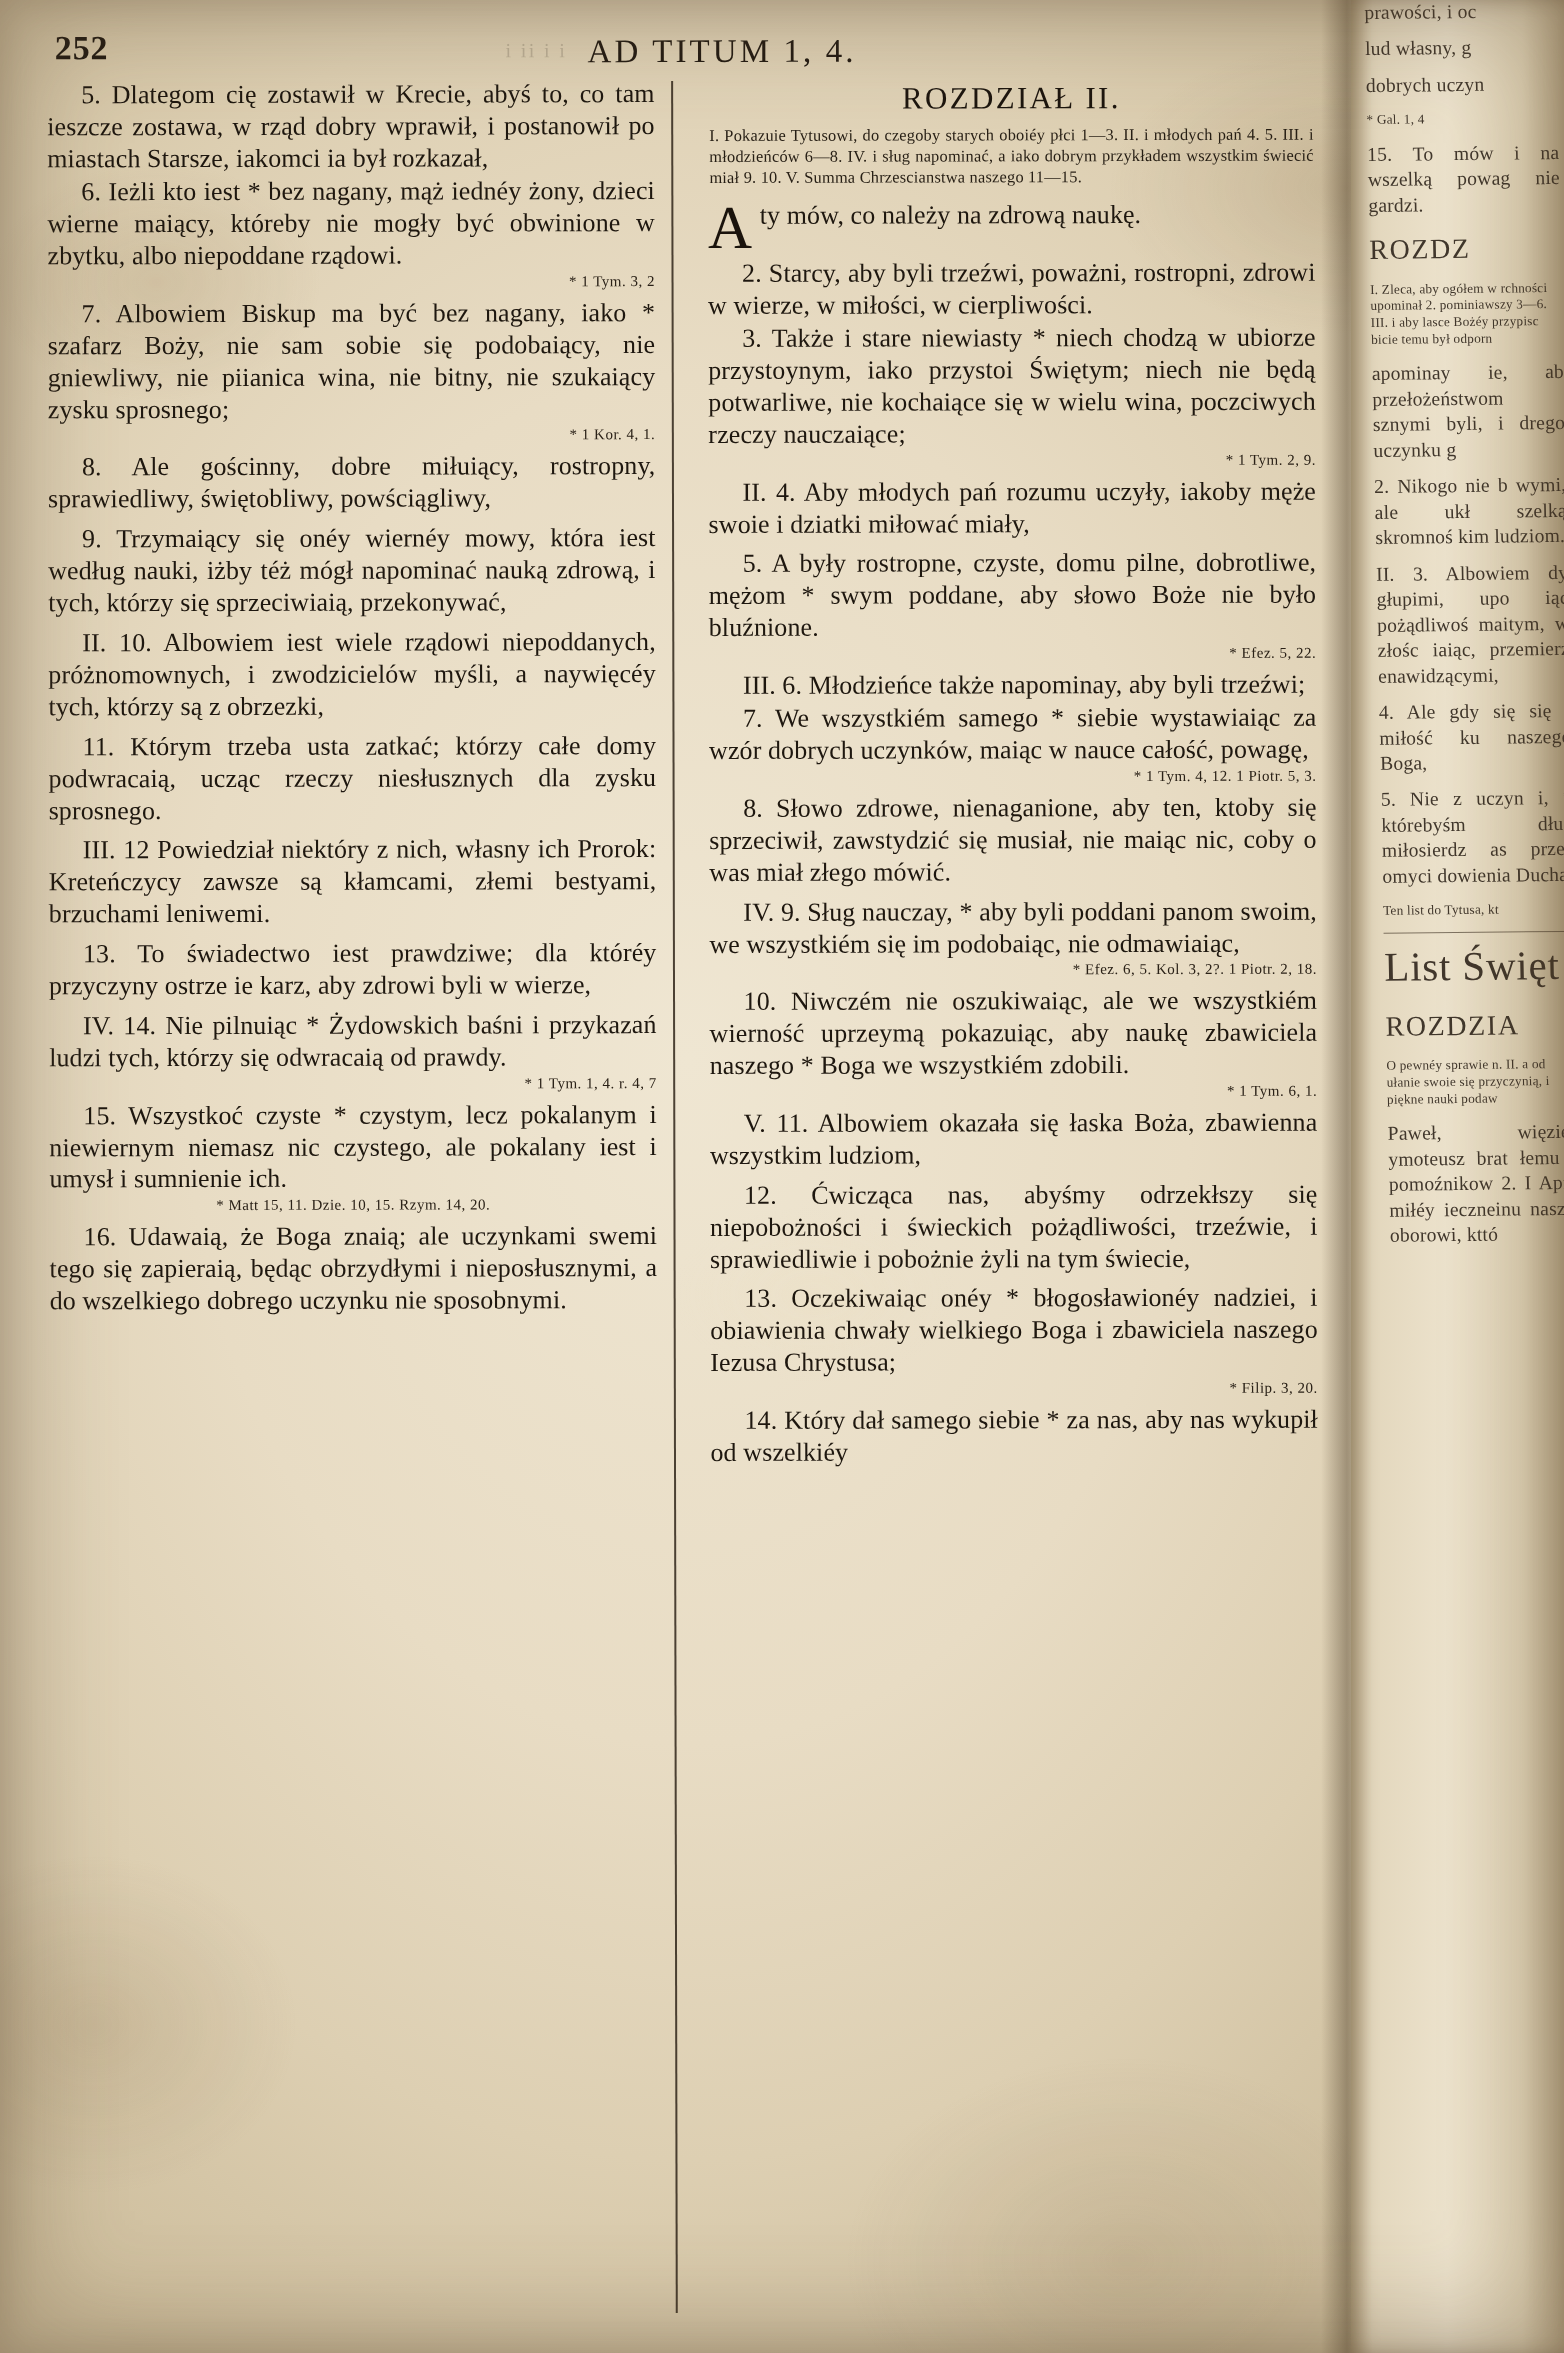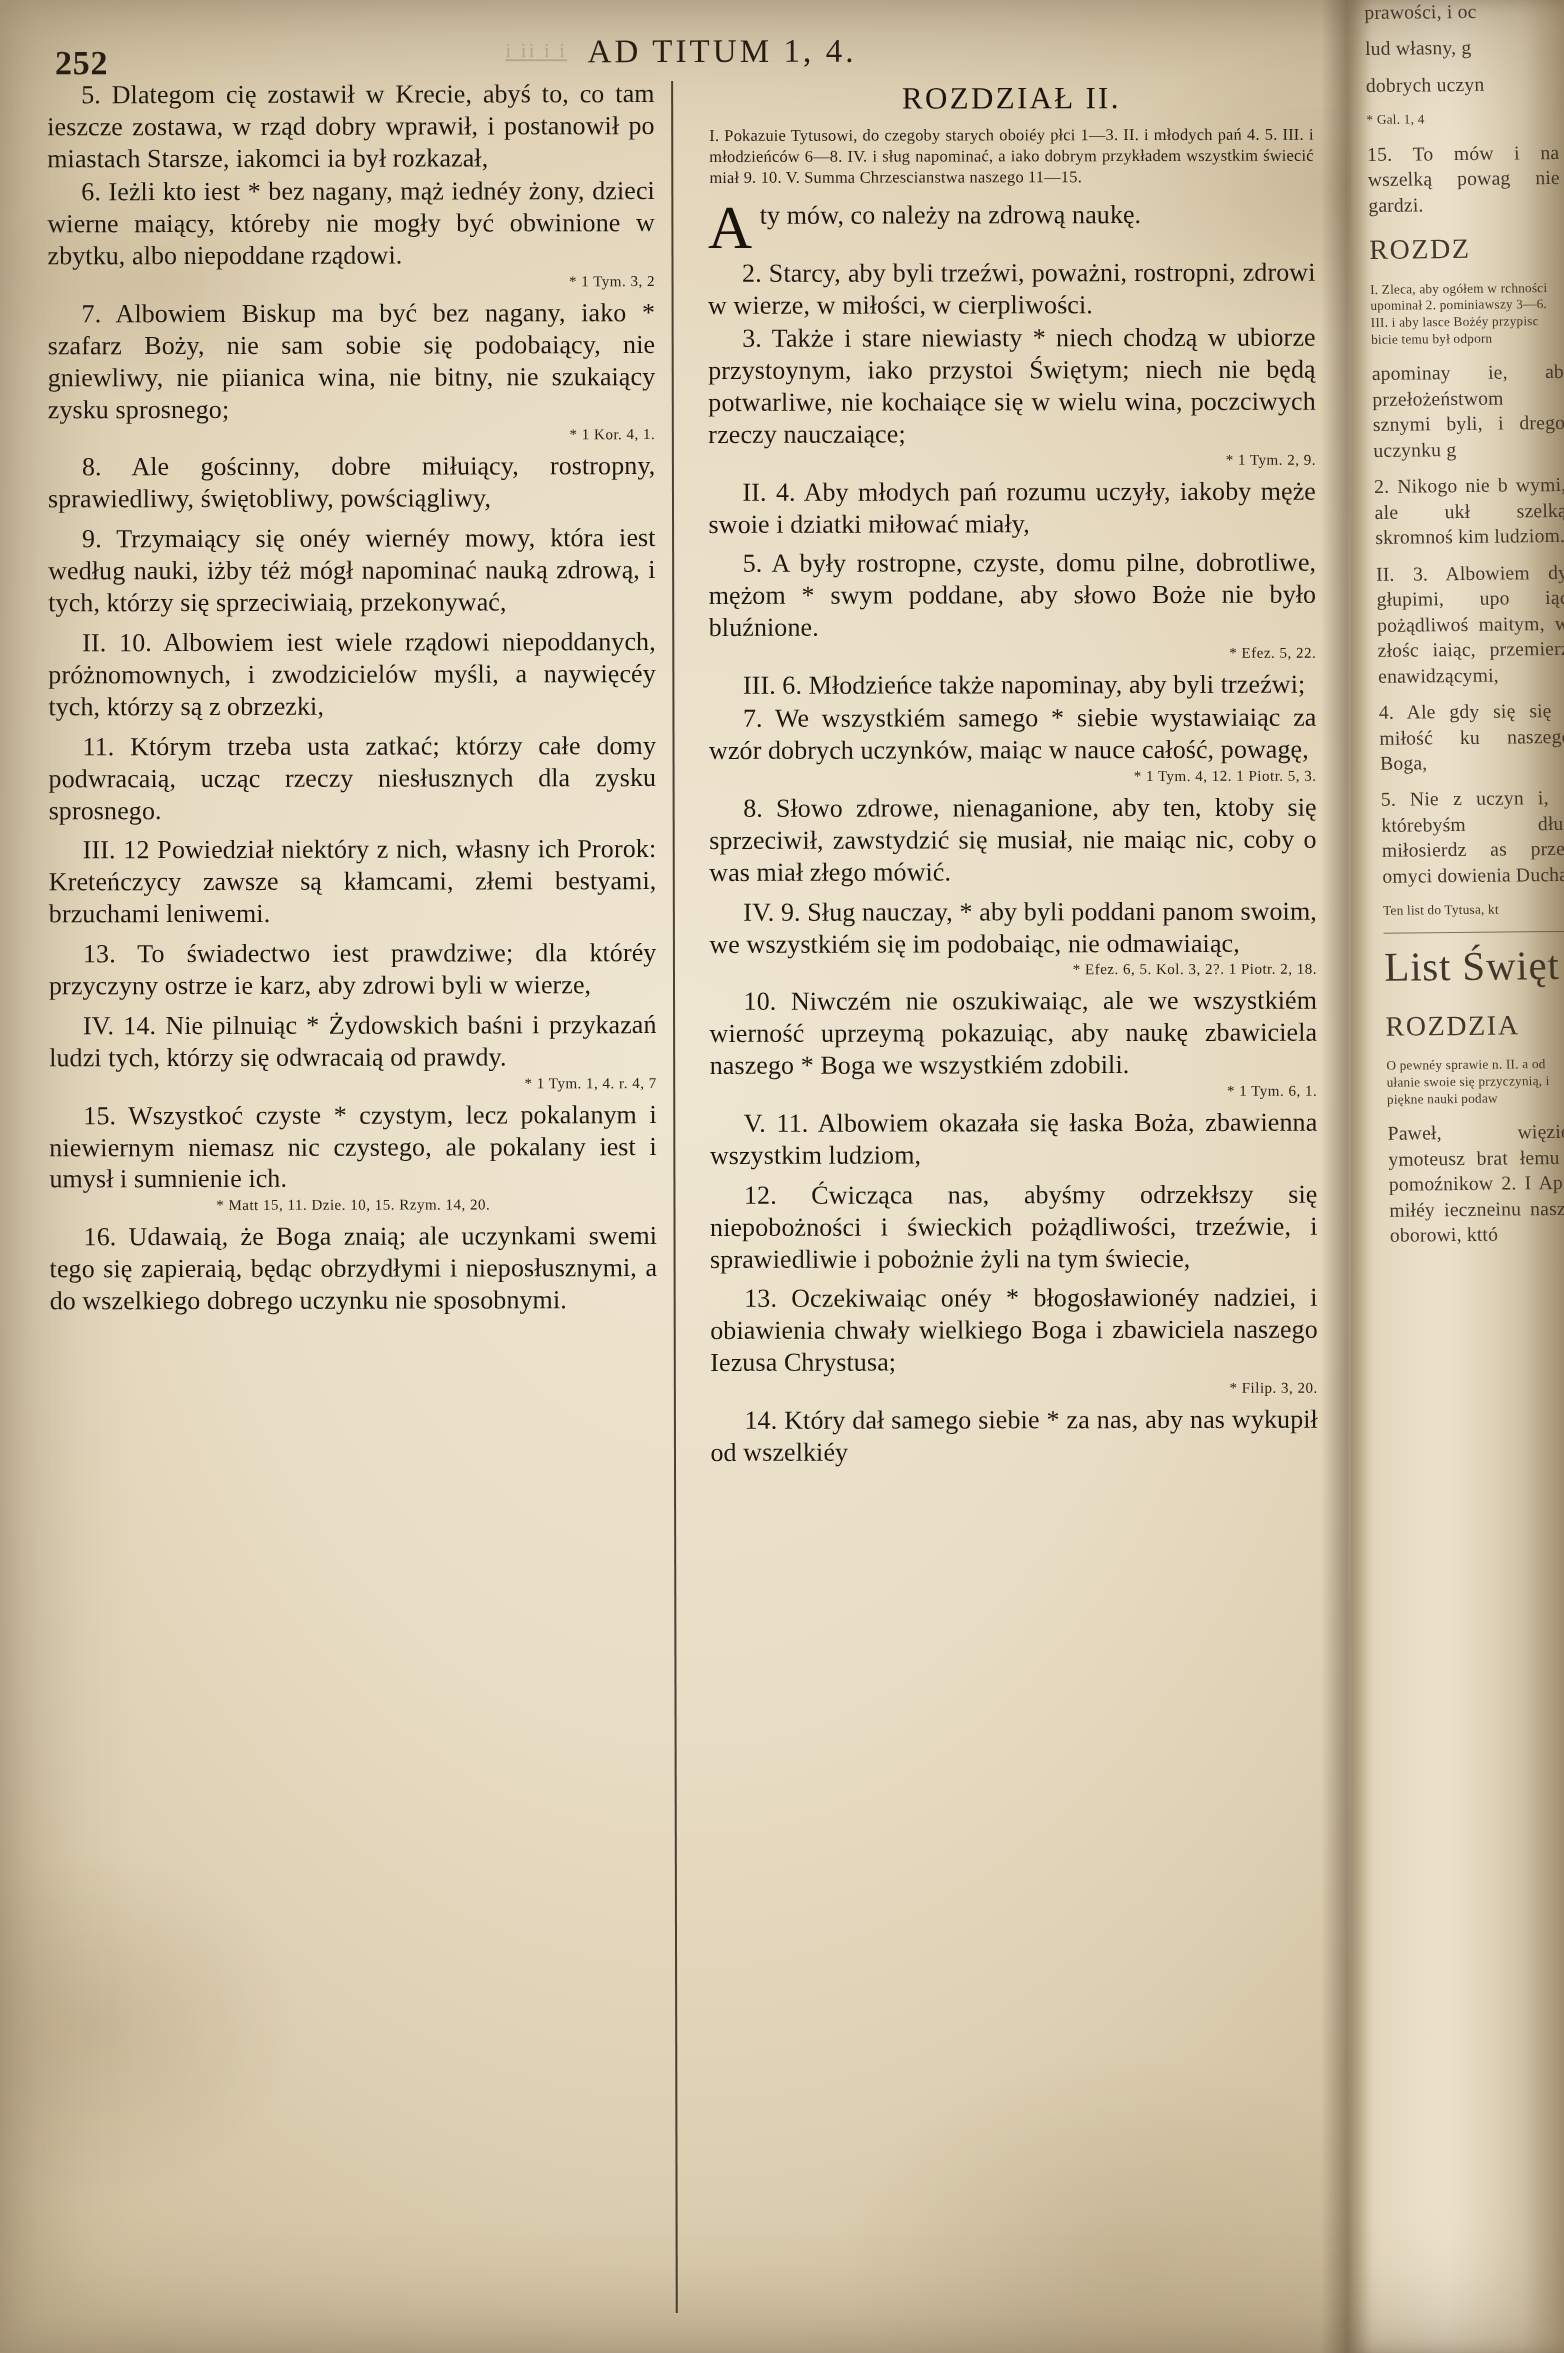--- a/index.html
+++ b/index.html
@@ -115,21 +115,21 @@
 
   
   .runhead {
     position: relative;
     height: 45px;
     margin-bottom: 4.7px;
   }
   .folio {
     position: absolute;
     left: 7.8px;
-    top: 15px;
+    top: 0;
     font-size: 34px;
     font-weight: 700;
     letter-spacing: 0.8px;
     color: #221a12;
   }
   .runtitle {
     position: absolute;
     left: 0;
     right: 0;
     top: 4.7px;
@@ -138,21 +138,20 @@
     letter-spacing: 3.1px;
     color: #221a12;
   }
   .runtitle .rt-ghost {
     display: inline-block;
     opacity: .18;
     font-size: 20.3px;
     letter-spacing: 2.3px;
     margin-right: 20.3px;
     vertical-align: 4.7px;
-    text-decoration: underline;
   }
 
   .columns {
     position: relative;
     display: flex;
     gap: 0;
     height: 2238px;
   }
   .col {
     width: 618px;

